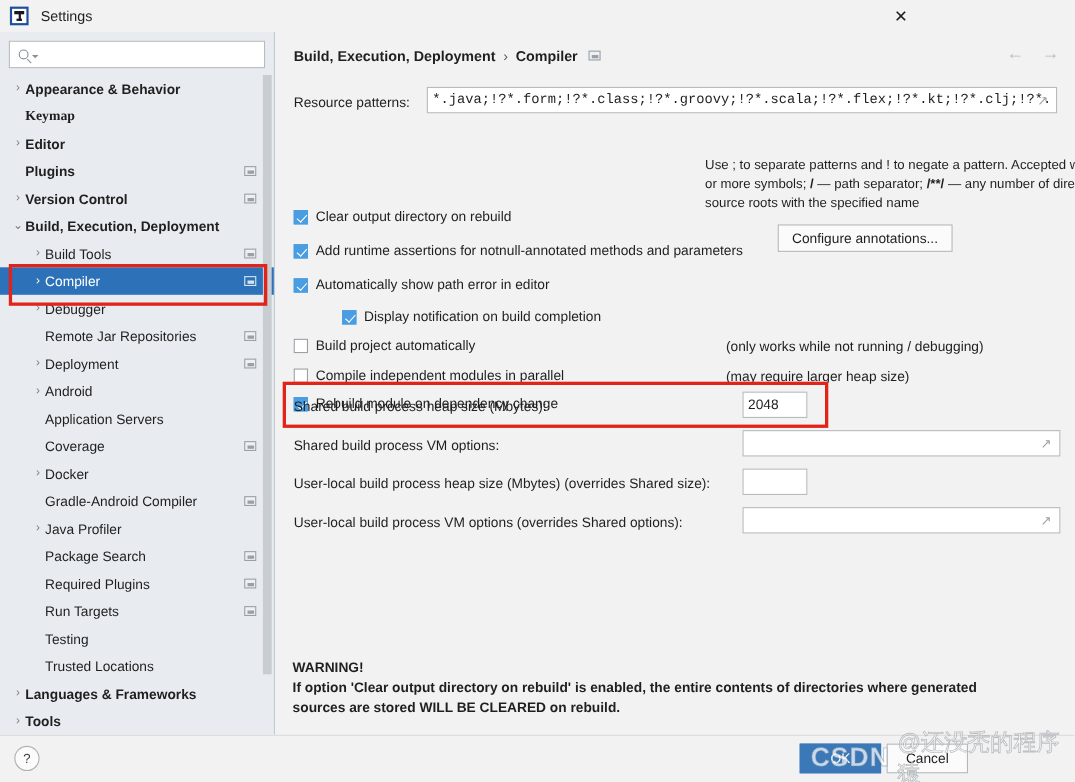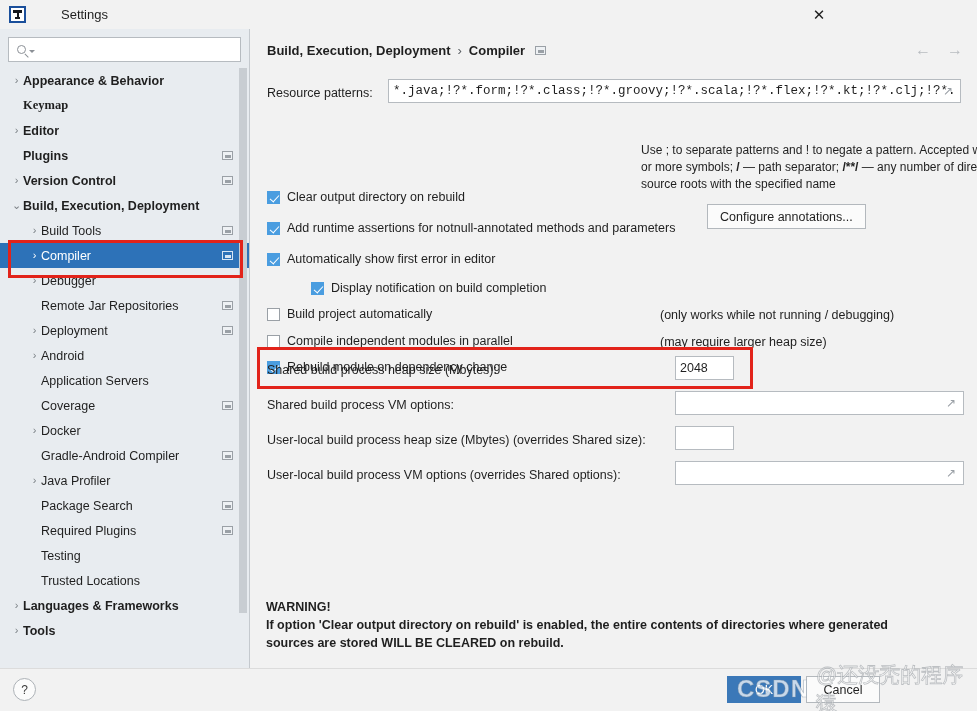--- a/index.html
+++ b/index.html
@@ -9,21 +9,21 @@
     font-size: 12.5px;
     color: #1f1f1f;
     background: #f2f2f2;
     overflow: hidden;
   }
   #app { position: relative; width: 977px; height: 711px; background: #f2f2f2; }
 
   
   .titlebar {
     position: absolute; left: 0; top: 0; width: 842px; height: 29px;
-    background: #f2f2f2; display: flex; align-items: center; gap: 24px;
+    background: #f2f2f2; display: flex; align-items: center;
   }
   .ij-logo {
     width: 17px; height: 17px; margin-left: 9px;
     background: #ffffff; border: 2px solid #1b4f9b;
     position: relative; flex: none;
   }
   .ij-logo::before {
     content: ""; position: absolute; left: 2px; top: 2px; right: 2px; height: 2.5px;
     background: #16181d;
   }
@@ -329,20 +329,25 @@
           <span class="tree-label">Package Search</span>
           <span class="badge-icon"></span>
         </div>
         <div class="tree-row" style="padding-left: 28px;">
           <span class="tw">&nbsp;</span>
           <span class="tree-label">Required Plugins</span>
           <span class="badge-icon"></span>
         </div>
         <div class="tree-row" style="padding-left: 28px;">
           <span class="tw">&nbsp;</span>
+          <span class="tree-label">Run Targets</span>
+          <span class="badge-icon"></span>
+        </div>
+        <div class="tree-row" style="padding-left: 28px;">
+          <span class="tw">&nbsp;</span>
           <span class="tree-label">Testing</span>
         </div>
         <div class="tree-row" style="padding-left: 28px;">
           <span class="tw">&nbsp;</span>
           <span class="tree-label">Trusted Locations</span>
         </div>
         <div class="tree-row bold" style="padding-left: 10px;">
           <span class="tw">›</span>
           <span class="tree-label">Languages &amp; Frameworks</span>
         </div>
@@ -383,21 +388,21 @@
         <div class="cb-row" style="left: 16px; top: 161px;">
           <span class="cbox checked"></span>
           <span class="cb-label">Clear output directory on rebuild</span>
         </div>
         <div class="cb-row" style="left: 16px; top: 192px;">
           <span class="cbox checked"></span>
           <span class="cb-label">Add runtime assertions for notnull-annotated methods and parameters</span>
         </div>
         <div class="cb-row" style="left: 16px; top: 223px;">
           <span class="cbox checked"></span>
-          <span class="cb-label">Automatically show first error in editor</span>
+          <span class="cb-label">Automatically show path error in editor</span>
         </div>
         <div class="cb-row" style="left: 16px; top: 252px; padding-left: 44px;">
           <span class="cbox checked"></span>
           <span class="cb-label">Display notification on build completion</span>
         </div>
         <div class="cb-row" style="left: 16px; top: 278px;">
           <span class="cbox"></span>
           <span class="cb-label">Build project automatically</span>
         </div>
         <div class="side-note" style="left: 409px; top: 279px;">(only works while not running / debugging)</div>

